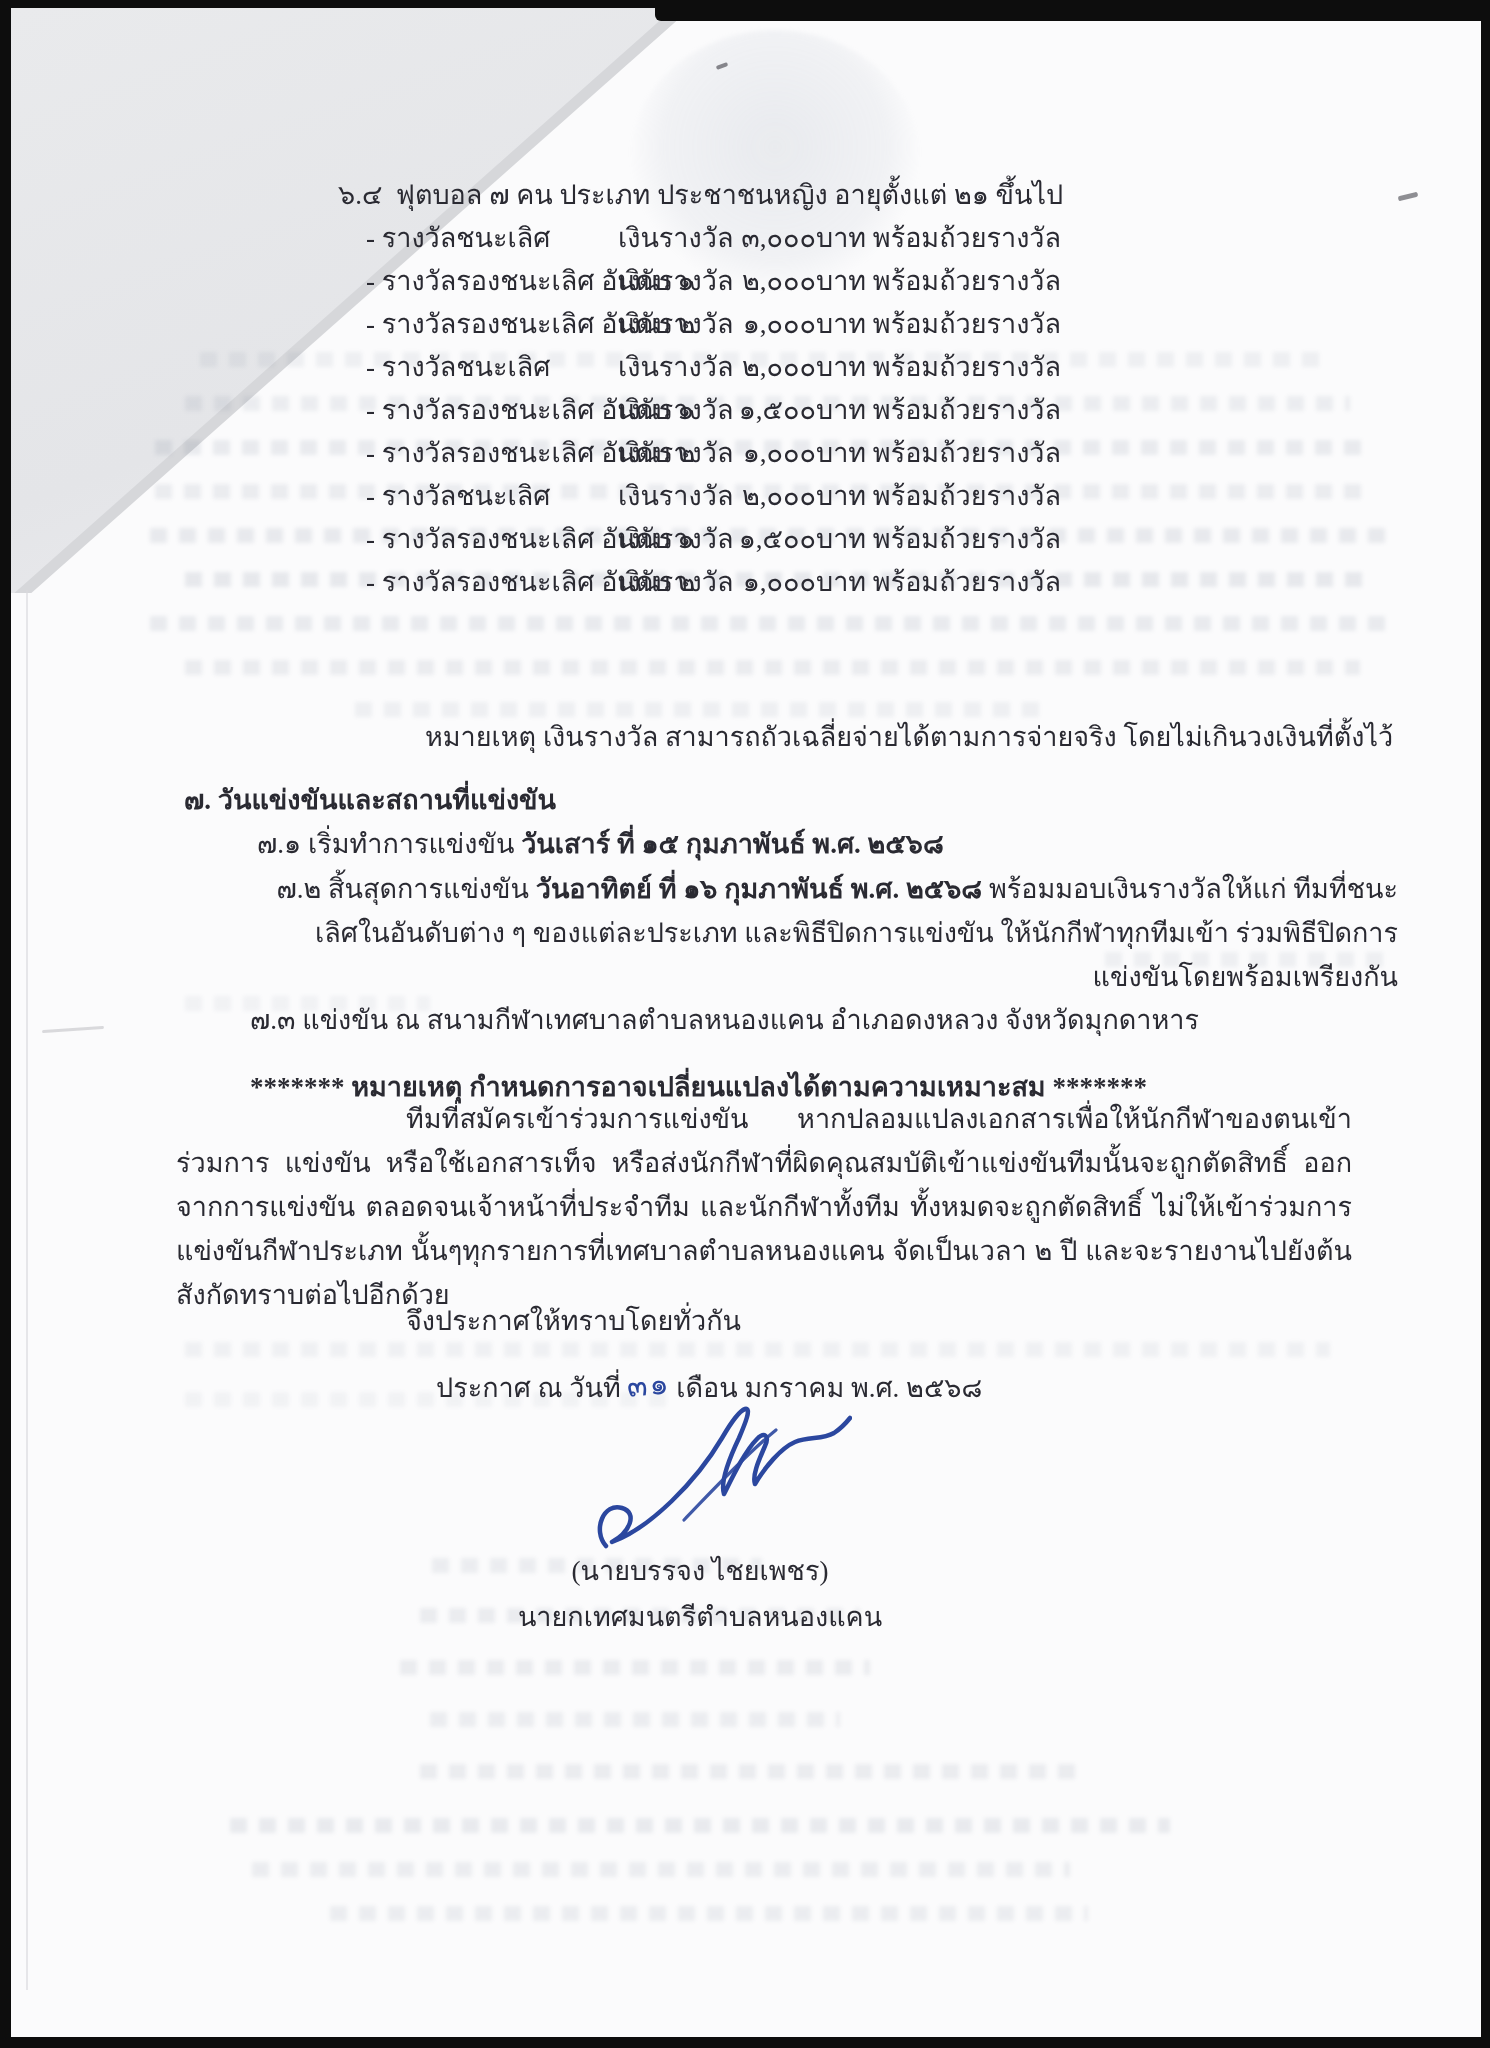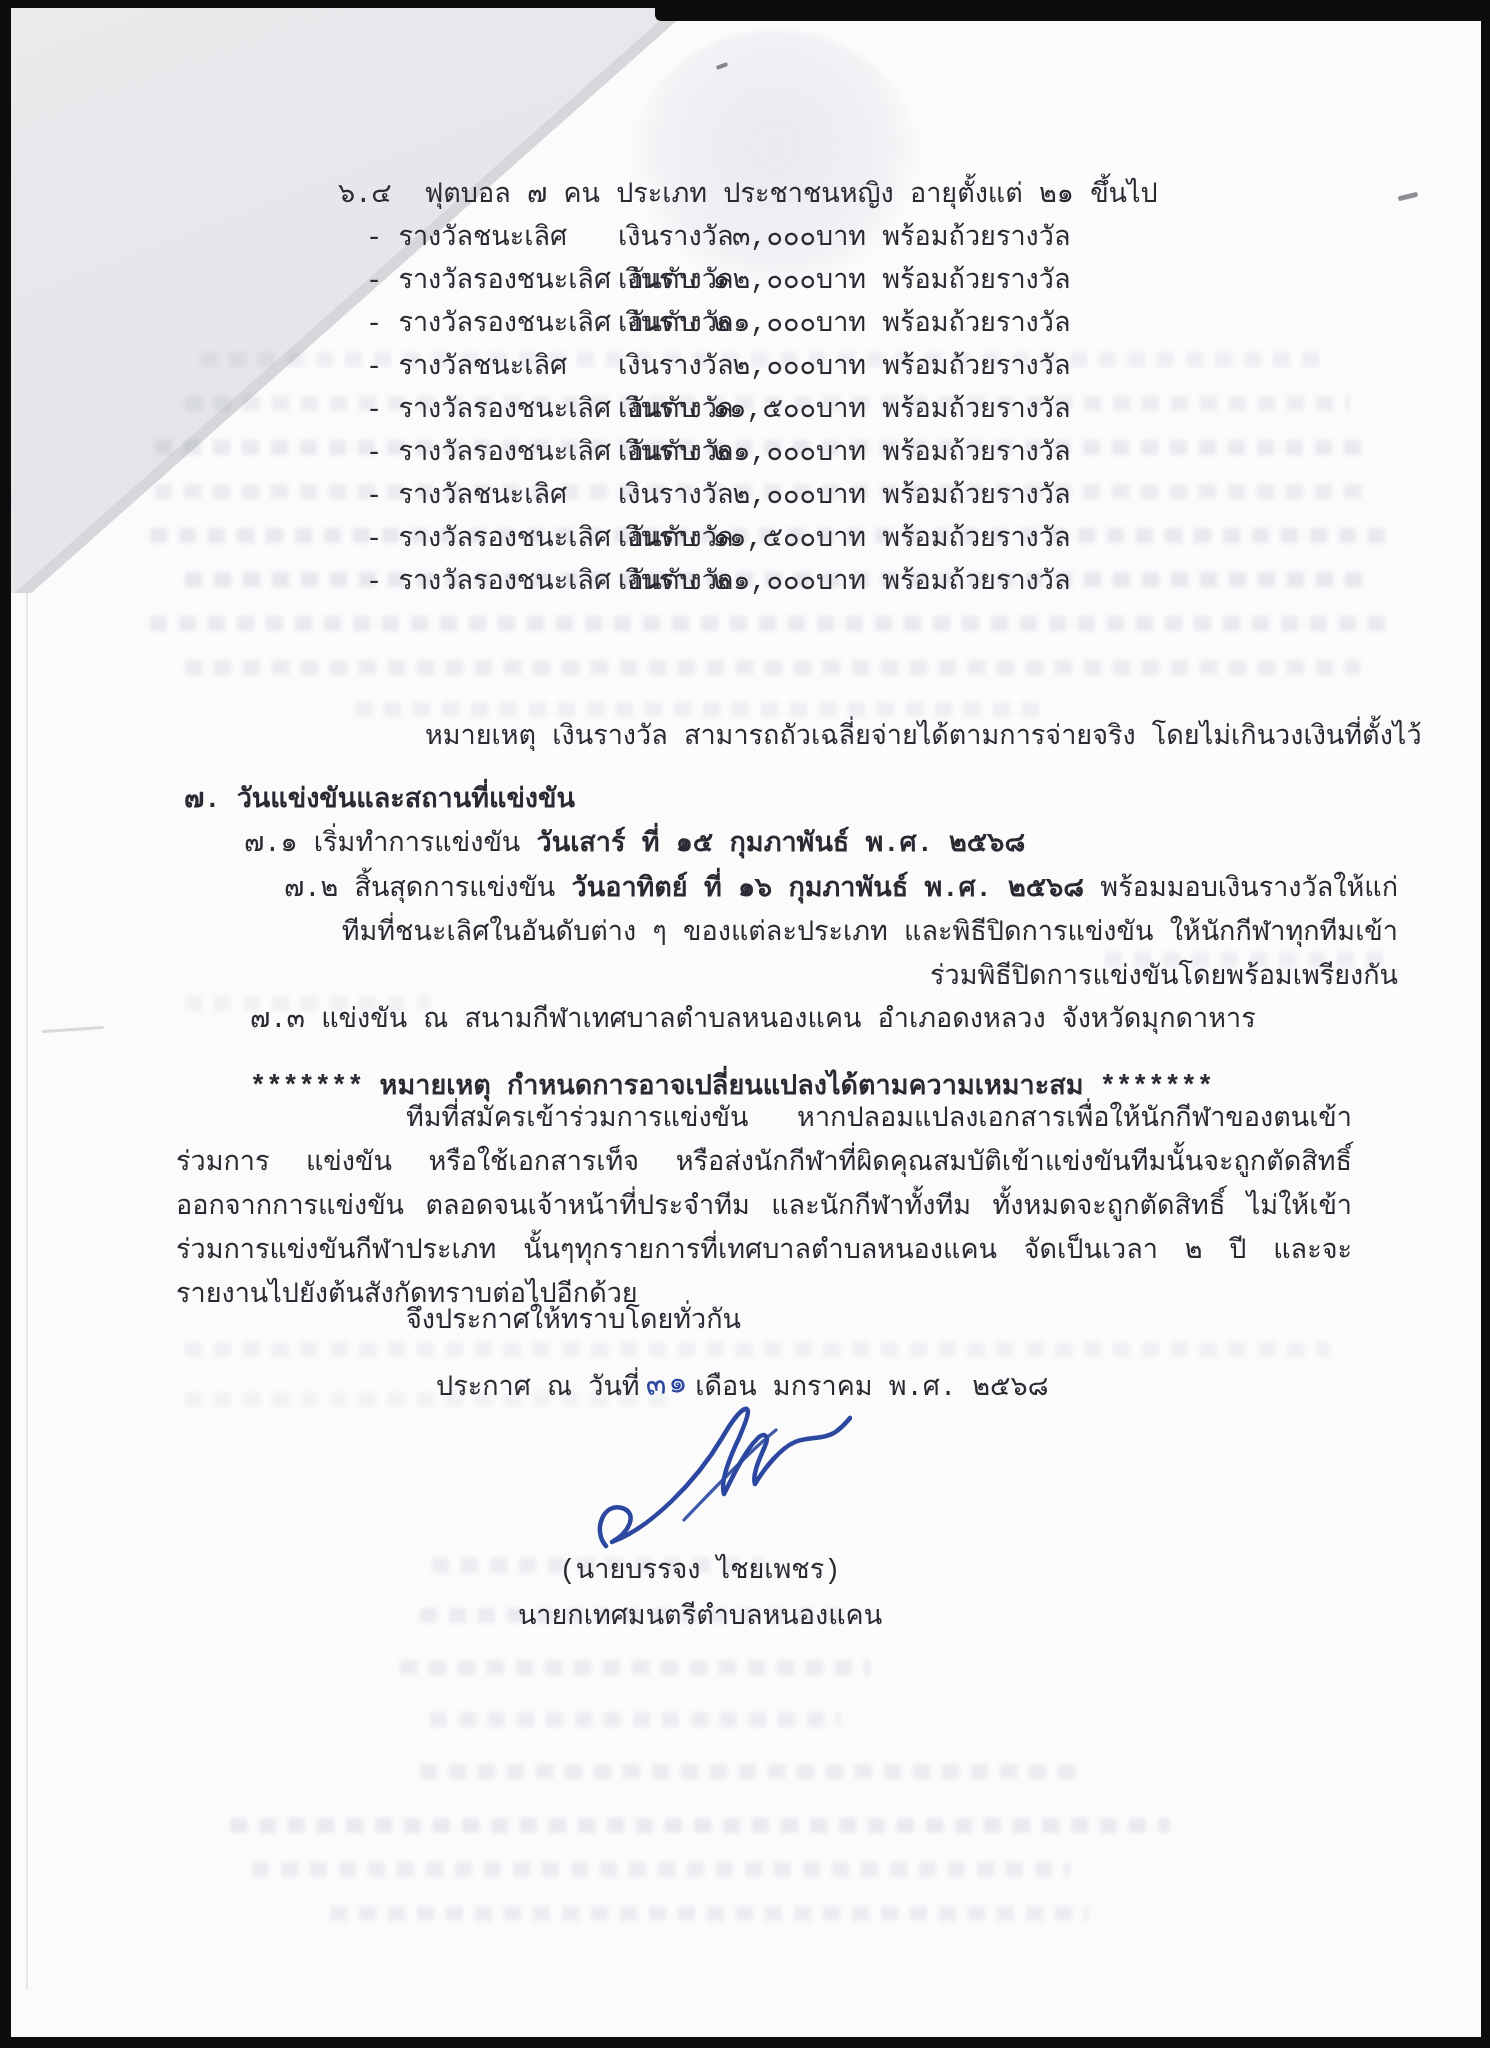--- a/index.html
+++ b/index.html
@@ -1,19 +1,19 @@
 <!DOCTYPE html>
 <html><head>
 <meta charset="utf-8">
 <style>
   html,body{margin:0;padding:0;background:#111;}
   #scan{
     position:relative; width:1490px; height:2048px; overflow:hidden;
     background:#fbfbfc;
-    font-family:Liberation Mono, monospace;
+    font-family:Liberation Serif, serif;
     color:#2a2a32; font-size:27px; line-height:42px;
   }
   
   .edge{position:absolute;background:#0d0d0d;}
   .edge-left{left:0;top:0;width:11px;height:2048px;}
   .edge-top{left:0;top:0;width:1490px;height:8px;}
   .edge-top2{left:655px;top:8px;width:835px;height:13px;border-radius:0 0 0 6px;}
   .edge-right{right:0;top:0;width:9px;height:2048px;}
   .edge-bottom{left:0;bottom:0;width:1490px;height:11px;}
   .corner-wedge{
@@ -43,21 +43,21 @@
   }
   
   .tx{position:absolute;white-space:nowrap;z-index:3;text-align:right;}
   .b{font-weight:bold;}
   #prize-block{position:absolute;top:174px;left:0;width:1420px;z-index:3;}
   .psec-head{margin-left:338px;height:43px;line-height:43px;white-space:nowrap;}
   .prow{display:grid;grid-template-columns:252px 102px 96px auto;margin-left:366px;height:43px;line-height:43px;white-space:nowrap;}
   .prow .amt{text-align:right;}
   #note-prize{top:716px;left:425px;}
   #sec7-head{top:779px;left:184px;}
-  #item71{top:823px;left:244px;}
+  #item71{top:823px;left:257px;}
   #item72{top:867px;left:250px;width:1100px;white-space:normal;line-height:44px;padding-left:48px;text-indent:-48px;}
   #item73{top:999px;left:250px;}
   #note-ast{top:1041px;left:250px;margin-top:25px;}
   #body-par{top:1097px;left:176px;width:1176px;white-space:normal;line-height:44px;text-indent:230px;text-align:justify;}
   #closing{top:1300px;left:406px;}
   #dateline{top:1366px;left:436px;}
   .handwrite{
     display:inline-block;color:#3b55b5;font-size:30px;
     transform:rotate(-5deg) translateY(-2px);letter-spacing:2px;padding:0 6px;
   }

